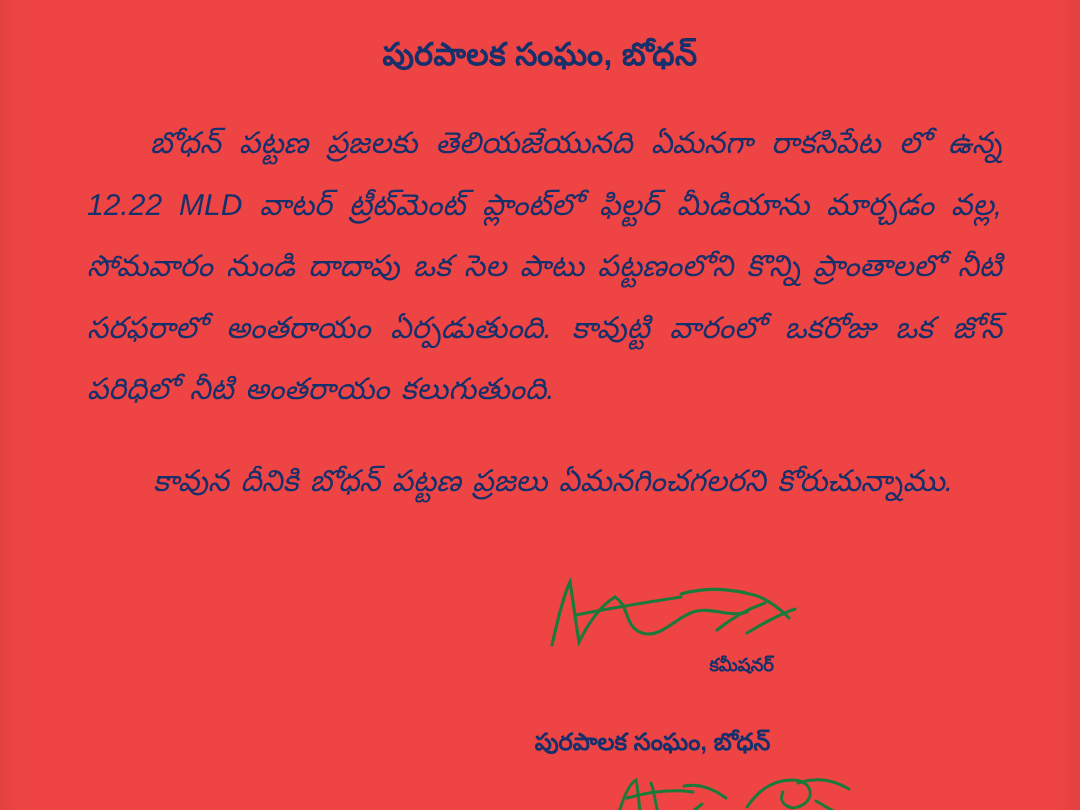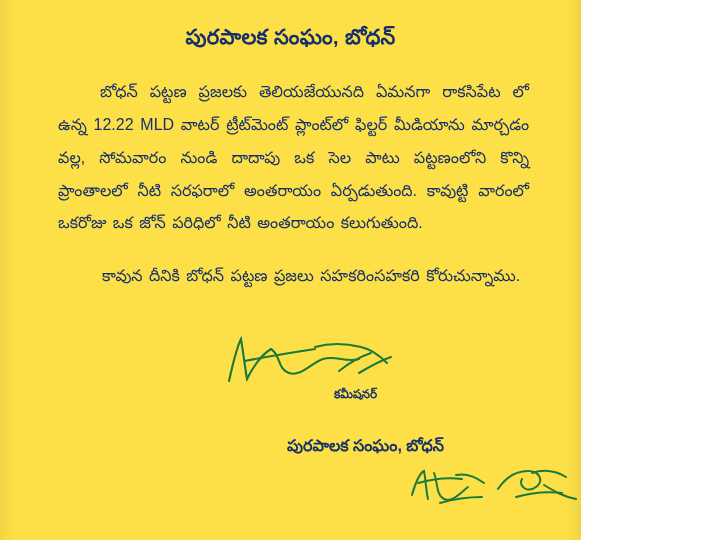--- a/index.html
+++ b/index.html
@@ -9,23 +9,23 @@
   }
   body {
     width: 720px;
     height: 540px;
     overflow: hidden;
     font-family: "Liberation Sans", sans-serif;
   }
 
   .page {
     position: relative;
-    width: 581px;
+    width: 720px;
     height: 540px;
-    background: #fde047;
+    background: #ef4444;
     box-sizing: border-box;
     padding: 14px 36px 10px 36px;
   }
 
   
   .page::before {
     content: "";
     position: absolute;
     left: 0; top: 0; bottom: 0;
     width: 14px;
@@ -67,26 +67,27 @@
     text-underline-offset: 3px;
   }
 
   .body-block {
     margin-top: 26px;
     padding: 0 16px 0 22px;
   }
 
   .para {
     color: #16306b;
-    font-size: 16px;
+    font-size: 20px;
     line-height: 2.05;
     text-align: justify;
     text-indent: 42px;
     margin: 0 0 14px 0;
     word-spacing: 2px;
+    font-style: italic;
   }
   .para.last {
     margin-top: 20px;
     text-indent: 44px;
   }
 
   
   .sign-area {
     position: relative;
     margin-top: 40px;
@@ -142,21 +143,21 @@
 </head>
 <body>
 
 <div class="page">
 
   <div class="doc-title">పురపాలక సంఘం, బోధన్</div>
 
 
   <div class="body-block">
     <p class="para">బోధన్ పట్టణ ప్రజలకు తెలియజేయునది ఏమనగా రాకసిపేట లో ఉన్న 12.22 MLD వాటర్ ట్రీట్‌మెంట్ ప్లాంట్‌లో ఫిల్టర్ మీడియాను మార్చడం వల్ల, సోమవారం నుండి దాదాపు ఒక సెల పాటు పట్టణంలోని కొన్ని ప్రాంతాలలో నీటి సరఫరాలో అంతరాయం ఏర్పడుతుంది. కావుట్టి వారంలో ఒకరోజు ఒక జోన్ పరిధిలో నీటి అంతరాయం కలుగుతుంది.</p>
-    <p class="para last">కావున దీనికి బోధన్ పట్టణ ప్రజలు సహకరింసహకరి కోరుచున్నాము.</p>
+    <p class="para last">కావున దీనికి బోధన్ పట్టణ ప్రజలు ఏమనగించగలరని కోరుచున్నాము.</p>
   </div>
 
   <div class="sign-area">
 
     <div class="sign-primary">
       <svg viewBox="0 0 180 60" width="180" height="60" aria-hidden="true">
         <g fill="none" stroke="#1b7a3a" stroke-width="2.1" stroke-linecap="round">
           <path d="M10 48 C 14 30, 18 14, 22 6 C 24 18, 26 34, 28 46 C 34 34, 42 22, 52 16"></path>
           <path d="M26 28 C 46 24, 70 20, 96 16"></path>
           <path d="M52 16 C 62 22, 58 36, 70 40 C 82 44, 92 30, 104 26 C 116 22, 128 30, 140 26"></path>

